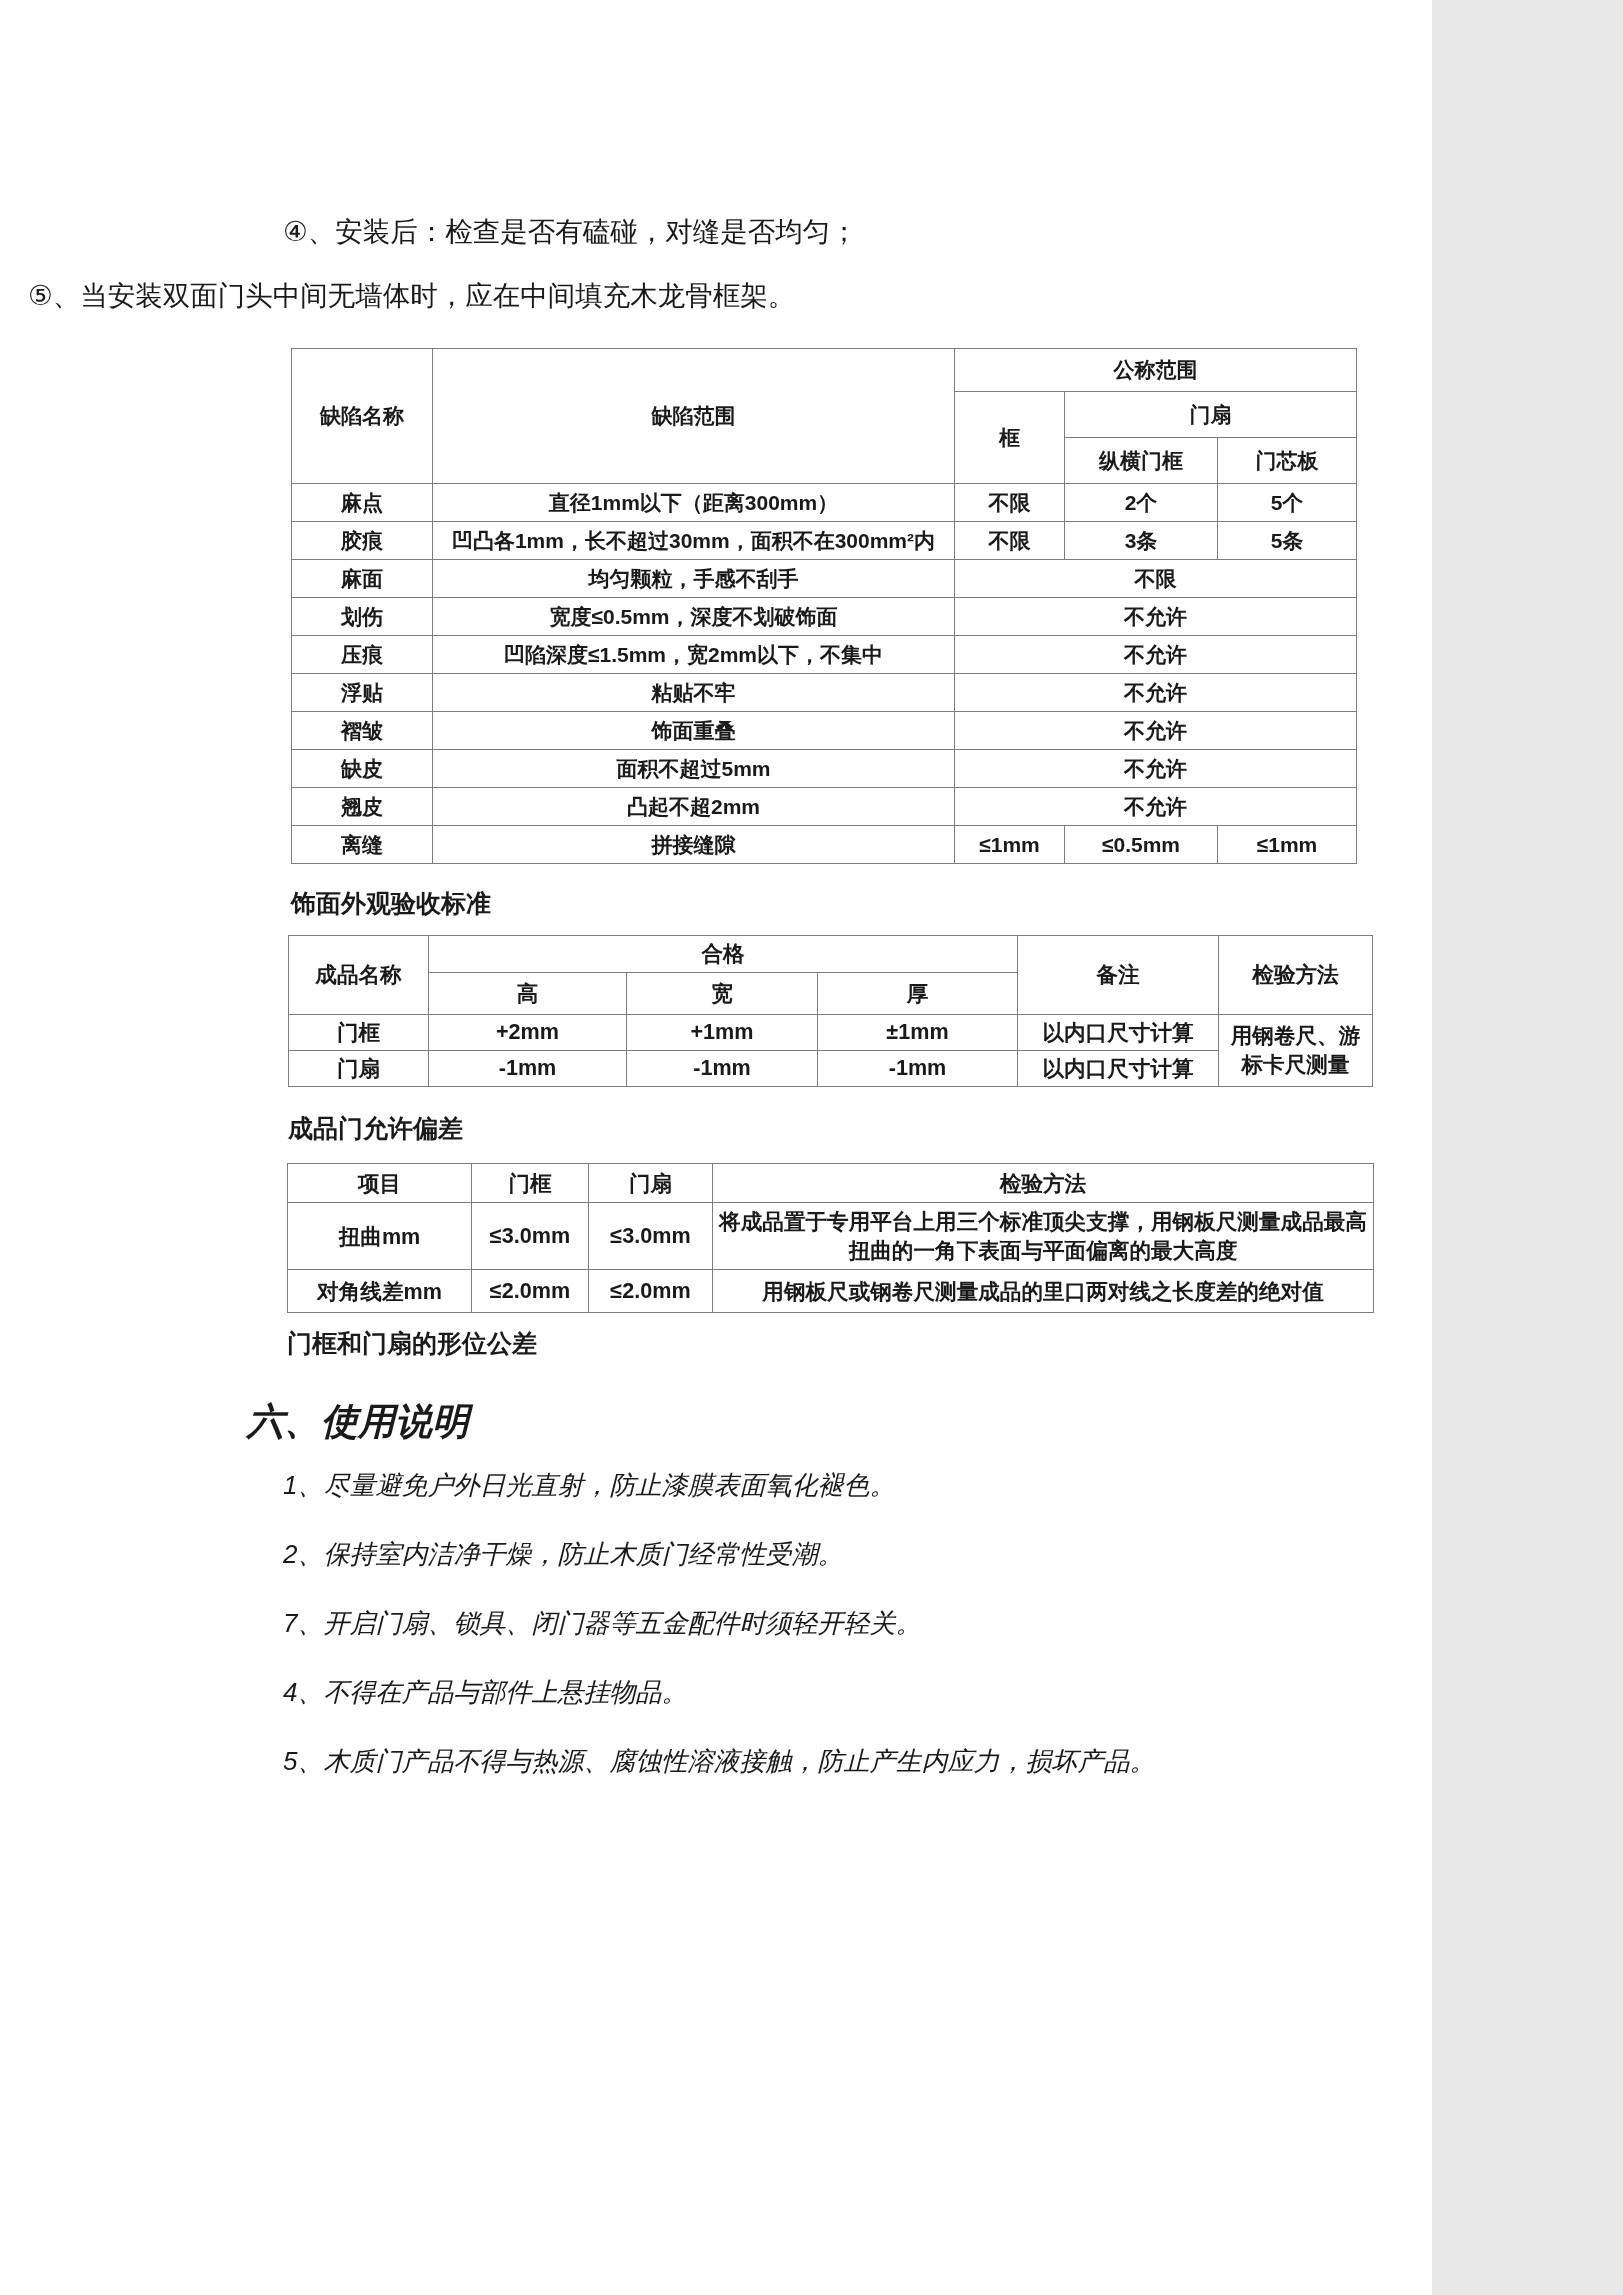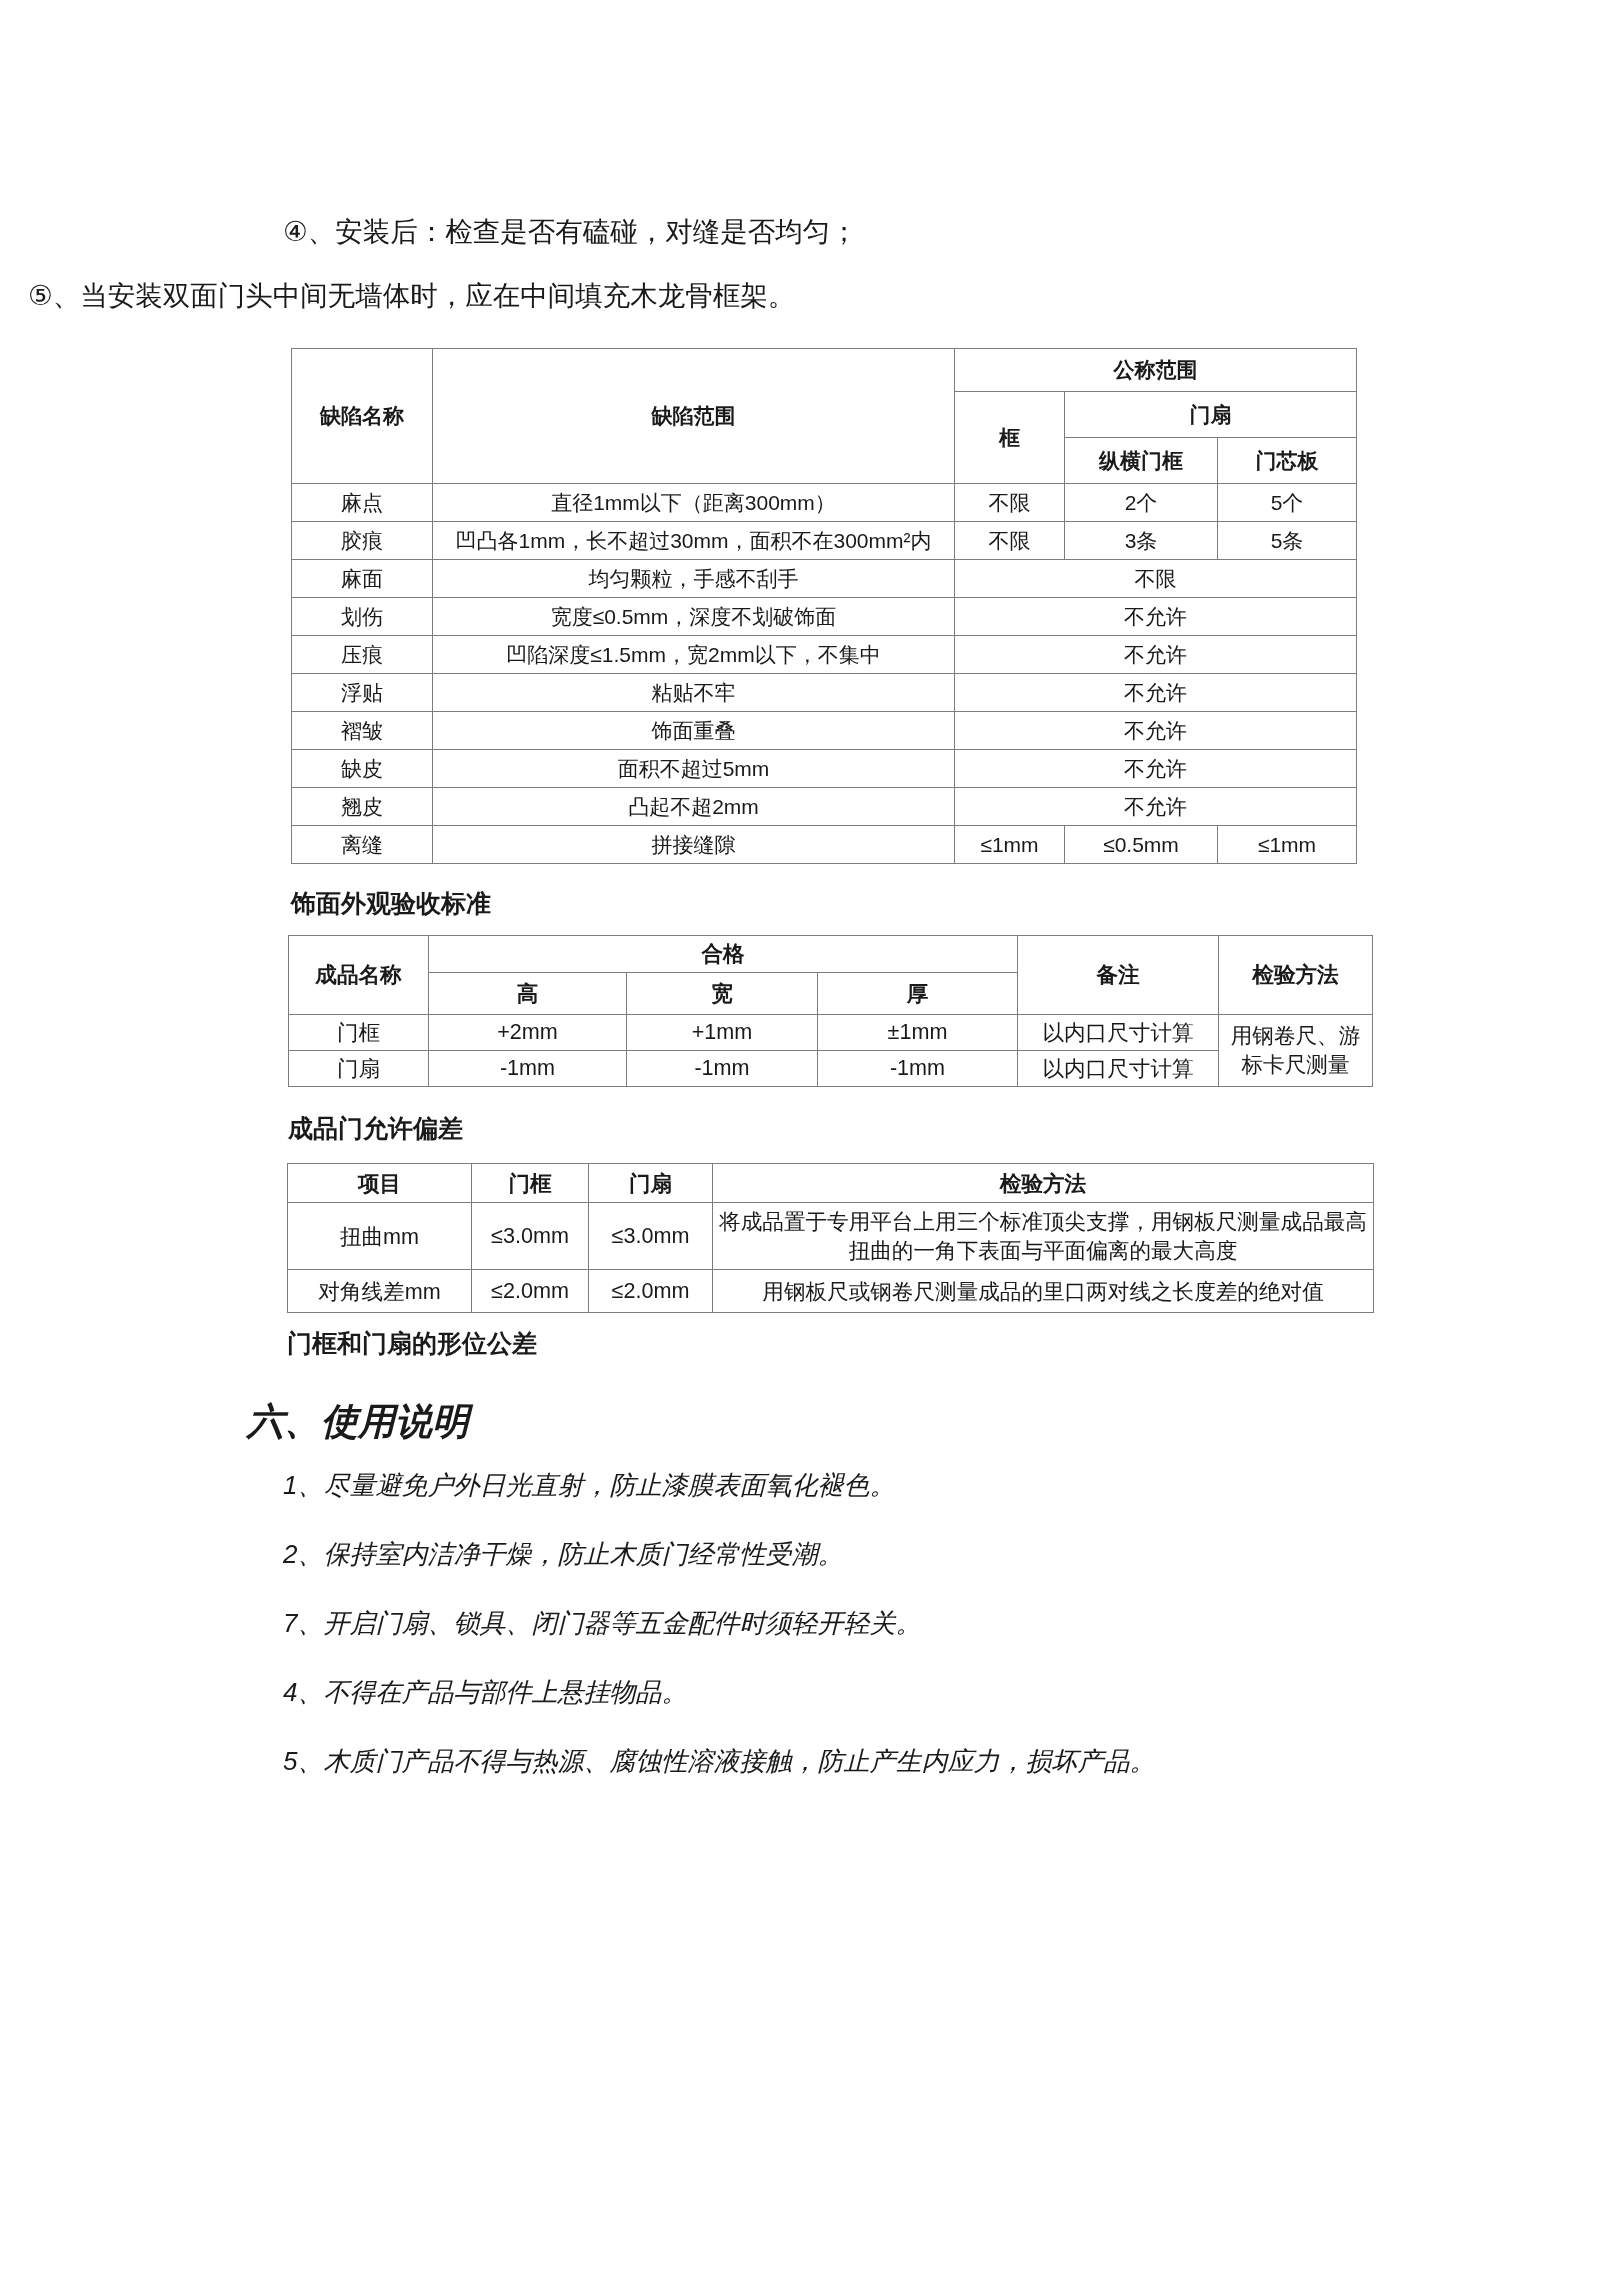--- a/index.html
+++ b/index.html
@@ -1,18 +1,18 @@
 <!DOCTYPE html>
 <html style="font-size:10.5px"><head>
 <meta charset="utf-8">
 <style>
   html,body { margin:0; padding:0; background:#e8e8e8; }
   .page {
     position:relative;
-    width:1623px; height:2295px;
+    width:1432px; height:2295px;
     background:#ffffff;
     overflow:hidden;
     font-family:"Liberation Sans","DejaVu Sans",sans-serif;
     color:#1a1a1a;
   }
   .intro-line {
     margin:0 0 0 283px;
     font-size:27.5px;
     line-height:1.2;
     width:1237px;
@@ -26,21 +26,21 @@
     text-align:center;
     font-size:21.6px;
   }
   table.doc-table th, table.doc-table td {
     border:1.3px solid #7d7d7d;
     padding:2.6px 5.2px;
     vertical-align:middle;
     overflow:hidden;
   }
   table.doc-table th { font-weight:bold; }
-  table.doc-table td { font-weight:normal; }
+  table.doc-table td { font-weight:bold; }
 
   #t1 { margin:36px 0 0 291px; width:1065px; font-size:21px; }
   #t2 { margin:17px 0 0 288px; width:1084px; }
   #t3 { margin:20px 0 0 287px; width:1086px; }
 
   .tbl-caption {
     font-size:25px;
     font-weight:bold;
     line-height:1.15;
   }

